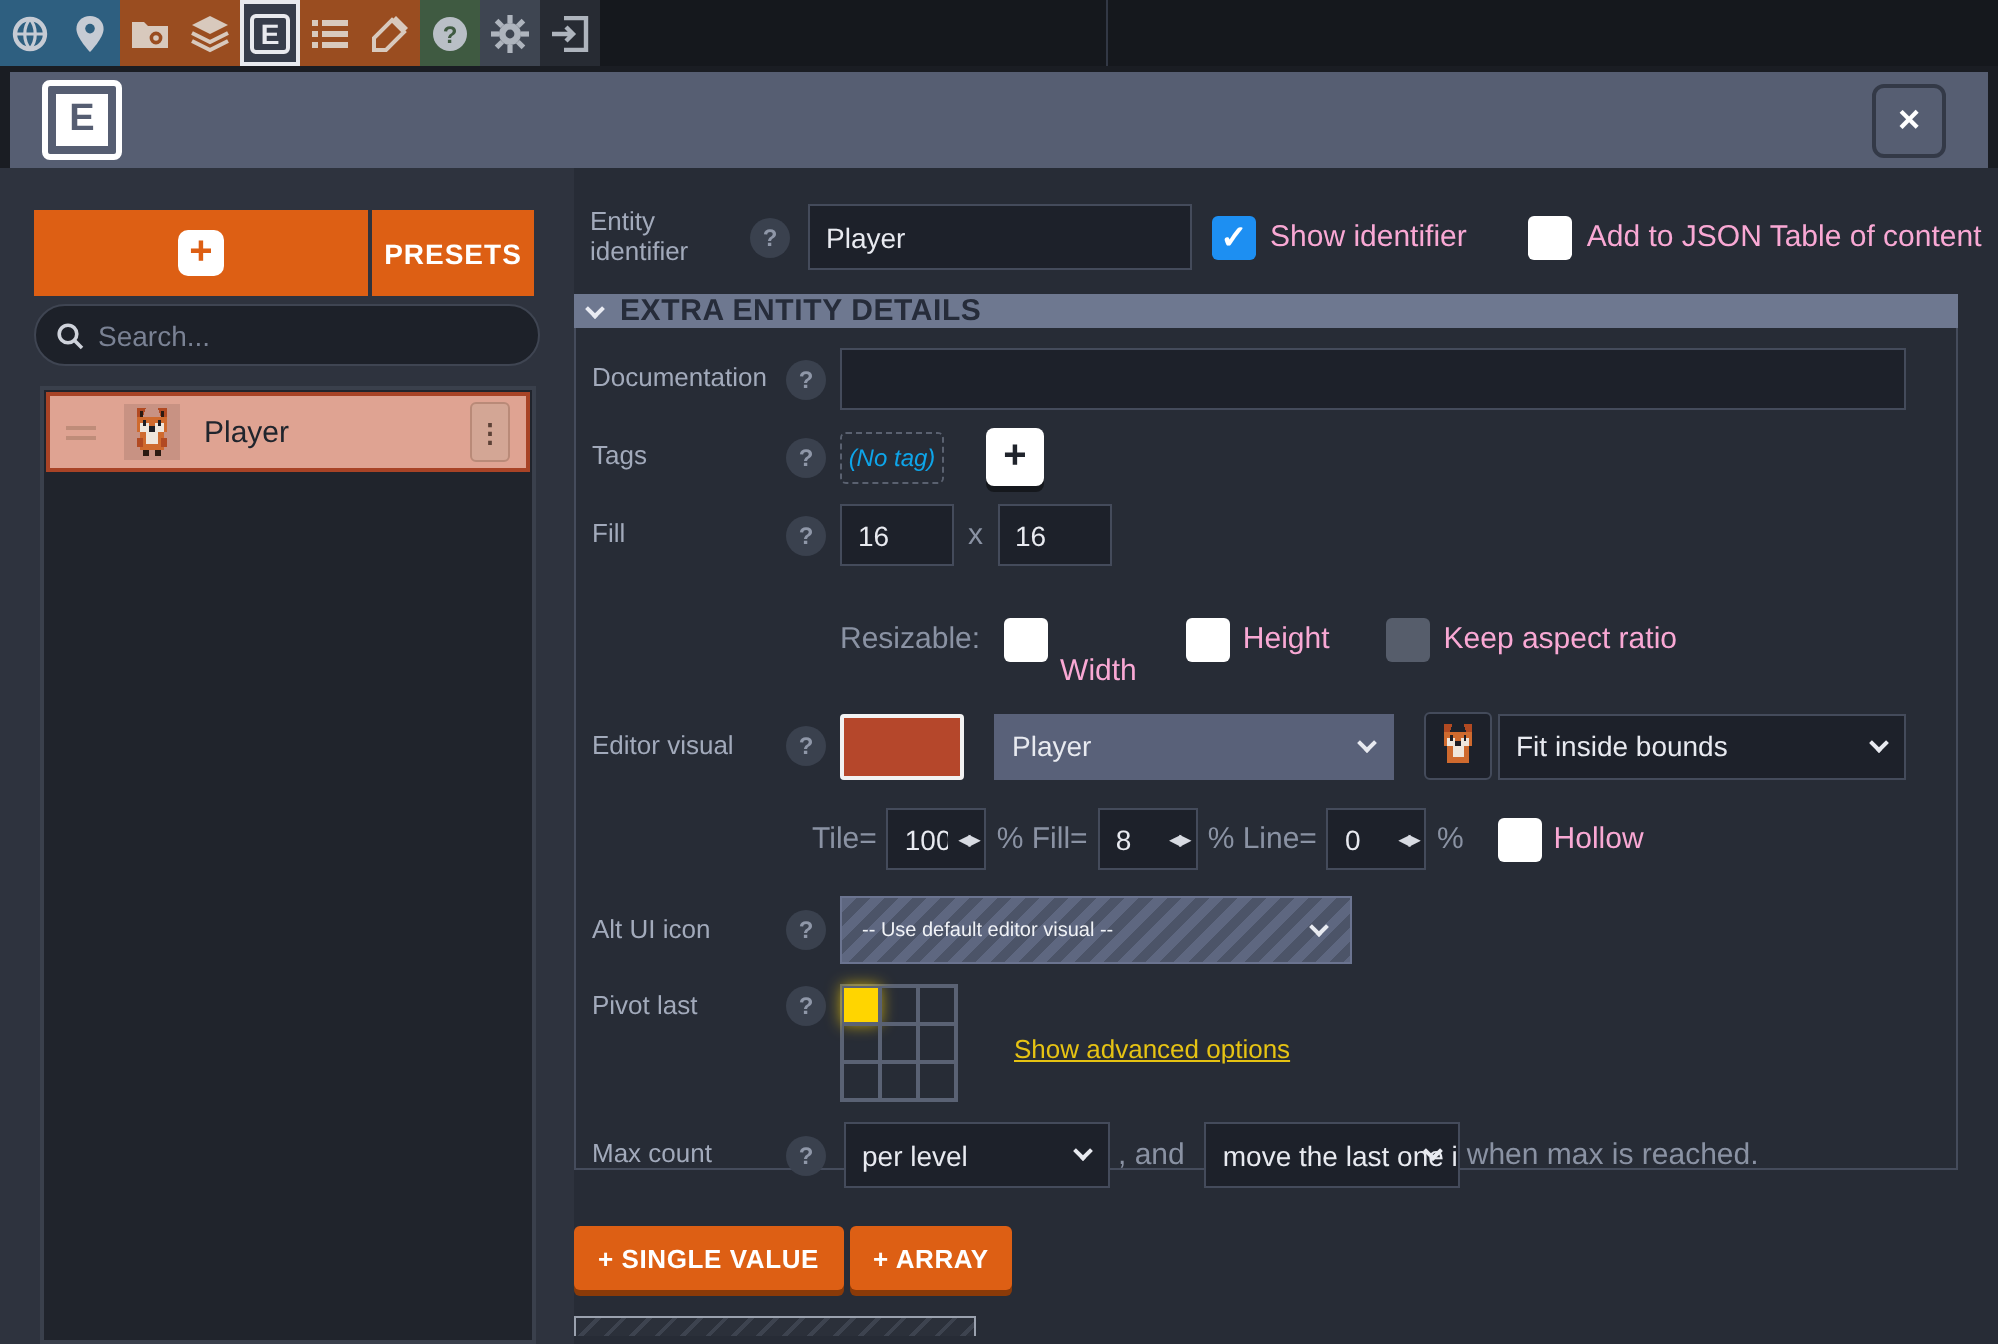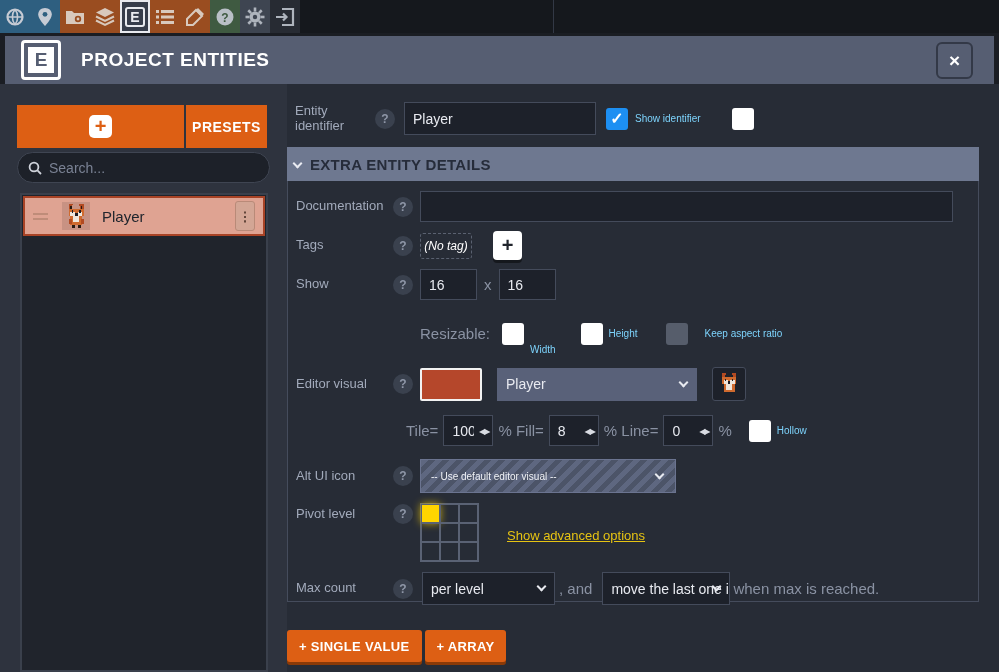--- a/index.html
+++ b/index.html
@@ -61,53 +61,53 @@
   .kebab { margin-left:auto; margin-right:8px; width:20px; height:30px; background:#d3a695;
            border:1px solid #b98a78; border-radius:3px; color:#5c4136; font-size:13px; font-weight:bold;
            display:flex; align-items:center; justify-content:center; cursor:pointer; }
 
   
   .main { position:absolute; left:287px; top:0; width:712px; height:588px; background:#272c36; }
   .help { width:20px; height:20px; flex:none; border-radius:50%; background:#3a414e; color:#8f97a8;
           font-size:12px; font-weight:bold; display:flex; align-items:center; justify-content:center; cursor:pointer; }
   .lbl { color:#a2aabb; font-size:13px; }
   .dimtxt { color:#8a92a3; font-size:15px; }
-  .txt { color:#7dd3fc; font-size:10px; }
+  .txt { color:#f9a8d4; font-size:15px; }
   input.field, textarea.field { background:#1d212a; border:1px solid #444b5b; color:#e8eaf0;
           font-size:14px; font-family:"Liberation Sans",sans-serif; padding:0 8px; outline:none; }
   textarea.field { resize:none; padding:4px 8px; }
 
   .cb { width:22px; height:22px; flex:none; border-radius:3px; background:#ffffff; cursor:pointer;
         display:flex; align-items:center; justify-content:center; }
   .cb.checked { background:#1d8ff2; color:#fff; font-size:16px; font-weight:bold; }
   .cb.disabled { background:#565d6b; }
 
   .select { height:33px; background:#1d212a; border:1px solid #444b5b; display:flex; align-items:center;
             padding:0 8px; color:#e8eaf0; font-size:14px; cursor:pointer; position:relative; overflow:hidden; white-space:nowrap; }
   .select .chev { position:absolute; right:9px; }
   .select.bluegray { background:#596179; border-color:#596179; }
   .chev { width:7px; height:7px; border-right:2px solid #e8eaf0; border-bottom:2px solid #e8eaf0;
           transform:rotate(45deg); margin-top:-4px; flex:none; }
 
   .id-row { display:flex; align-items:center; padding:17px 0 0 8px; height:52px; }
   .id-label { width:74px; line-height:1.1; }
   .id-row .help { margin:0 9px 0 6px; }
 
-  .extra-header { margin-top:11px; width:692px; height:34px; background:#6e7890; display:flex; align-items:center;
+  .extra-header { margin-top:11px; width:692px; height:17px; background:#6e7890; display:flex; align-items:center;
                   padding-left:7px; cursor:pointer; }
   .extra-header .chev { border-color:#e9ebf2; margin:-2px 0 0 0; }
   .extra-title { margin-left:9px; color:#262c3a; font-size:15px; font-weight:bold; letter-spacing:.3px; }
 
   .section { width:692px; height:421px; border:1px solid #454c5c; border-top:none; padding:10px 0 0 8px; }
   .frow { display:flex; align-items:center; margin-bottom:9px; }
   .frow .flabel { width:97px; flex:none; line-height:1.15; }
   .frow .help { margin-right:7px; flex:none; }
   .indent { margin-left:124px; }
 
-  .notag { width:52px; height:26px; border:1px dashed #5a6170; border-radius:3px; color:#ffffff;
+  .notag { width:52px; height:26px; border:1px dashed #5a6170; border-radius:3px; color:#0ea5e9;
            font-size:12px; font-style:italic; display:flex; align-items:center; justify-content:center; }
   .plusbtn { width:29px; height:29px; margin-left:21px; background:#ffffff; border-radius:4px; color:#20242c;
              font-size:20px; font-weight:bold; display:flex; align-items:center; justify-content:center;
              box-shadow:0 3px 0 rgba(0,0,0,.45); cursor:pointer; }
 
   .swatch { width:62px; height:33px; background:#b5472b; border:2px solid #f2f2f2; border-radius:2px; cursor:pointer; }
   .fox-btn { width:34px; height:34px; margin-left:15px; background:#1d212a; border:1px solid #444b5b;
              border-radius:3px; display:flex; align-items:center; justify-content:center; cursor:pointer; }
 
   .numwrap { position:relative; margin:0 5px; }
@@ -211,21 +211,20 @@
         <path d="M1 9 h10 M8 5.5 L11.5 9 8 12.5" fill="none" stroke="#aeb4bd" stroke-width="2.2"></path>
       </svg>
   </div>
   <div class="divider"></div>
 </div>
 
 <div class="titlebar">
   <div class="logo">
     <div class="logo-inner">E</div>
   </div>
-  <div class="page-title">PROJECT ENTITIES</div>
   <div class="close-btn">×</div>
 </div>
 
 <div class="dialog-body">
 
   <div class="sidebar">
     <div class="btn-row">
       <button class="btn-orange add-entity">
         <span class="plus-chip">+</span>
       </button>
@@ -272,20 +271,21 @@
 
   <div class="main">
 
     <div class="id-row">
       <div class="lbl id-label">Entity identifier</div>
       <div class="help">?</div>
       <input class="field" style="width: 192px; height: 33px;" value="Player">
       <div class="cb checked" style="margin-left:10px;">✓</div>
       <div class="txt" style="margin-left:7px;">Show identifier</div>
       <div class="cb" style="margin-left:31px;"></div>
+      <div class="txt" style="margin-left:7px;">Add to JSON Table of content</div>
     </div>
 
     <div class="extra-header">
       <span class="chev"></span>
       <span class="extra-title">EXTRA ENTITY DETAILS</span>
     </div>
 
     <div class="section">
 
       <div class="frow">
@@ -295,36 +295,36 @@
       </div>
 
       <div class="frow">
         <div class="lbl flabel">Tags</div>
         <div class="help">?</div>
         <div class="notag">(No tag)</div>
         <div class="plusbtn">+</div>
       </div>
 
       <div class="frow">
-        <div class="lbl flabel">Show</div>
+        <div class="lbl flabel">Fill</div>
         <div class="help">?</div>
         <input class="field" style="width: 57px; height: 31px;" value="16">
         <span class="dimtxt" style="margin:0 7px;">x</span>
         <input class="field" style="width: 57px; height: 31px;" value="16">
       </div>
 
       <div class="frow" style="margin-top:12px;">
         <div class="indent" style="display:flex;align-items:center;">
           <span class="dimtxt">Resizable:</span>
           <div class="cb" style="margin-left:12px;"></div>
           <span class="txt" style="margin-left:6px;margin-top:32px;">Width</span>
           <div class="cb" style="margin-left:25px;"></div>
           <span class="txt" style="margin-left:6px;">Height</span>
           <div class="cb disabled" style="margin-left:28px;"></div>
-          <span class="txt" style="margin-left:17px;">Keep aspect ratio</span>
+          <span class="txt" style="margin-left:7px;">Keep aspect ratio</span>
         </div>
       </div>
 
       <div class="frow" style="margin-top:12px;">
         <div class="lbl flabel">Editor visual</div>
         <div class="help">?</div>
         <div class="swatch"></div>
         <div class="select bluegray" style="width:200px;margin-left:15px;">
           <span>Player</span>
           <span class="chev"></span>
@@ -336,20 +336,24 @@
             <rect x="3" y="3" width="10" height="5" fill="#cf6a2e"></rect>
             <rect x="4" y="5" width="3" height="3" fill="#efe6dc"></rect>
               <rect x="9" y="5" width="3" height="3" fill="#efe6dc"></rect>
             <rect x="5" y="4" width="1" height="2" fill="#1d1d24"></rect>
               <rect x="10" y="4" width="1" height="2" fill="#1d1d24"></rect>
             <rect x="7" y="6" width="2" height="2" fill="#1d1d24"></rect>
             <rect x="4" y="8" width="8" height="6" fill="#cf6a2e"></rect>
               <rect x="6" y="8" width="4" height="4" fill="#efe6dc"></rect>
           </svg>
         </div>
+        <div class="select" style="width:204px;margin-left:3px;">
+          <span>Fit inside bounds</span>
+          <span class="chev"></span>
+        </div>
       </div>
 
       <div class="frow" style="margin-top:14px;">
         <div class="indent" style="display:flex;align-items:center;margin-left:110px;">
           <span class="dimtxt">Tile=</span>
           <span class="numwrap"><input class="field" value="100" style=""><span class="numarrows">◀▶</span></span>
           <span class="dimtxt">% Fill=</span>
           <span class="numwrap"><input class="field" value="8" style=""><span class="numarrows">◀▶</span></span>
           <span class="dimtxt">% Line=</span>
           <span class="numwrap"><input class="field" value="0" style=""><span class="numarrows">◀▶</span></span>
@@ -362,21 +366,21 @@
       <div class="frow" style="margin-top:13px;">
         <div class="lbl flabel">Alt UI icon</div>
         <div class="help">?</div>
         <div class="striped-select">
           <span>-- Use default editor visual --</span>
           <span class="chev"></span>
         </div>
       </div>
 
       <div class="frow" style="margin-top:10px;align-items:flex-start;">
-        <div class="lbl flabel" style="margin-top:4px;">Pivot level</div>
+        <div class="lbl flabel" style="margin-top:4px;">Pivot last</div>
         <div class="help" style="margin-top:1px;">?</div>
         <div class="pivot-grid">
           <div class="pivot-cell active"></div>
           <div class="pivot-cell"></div>
           <div class="pivot-cell"></div>
           <div class="pivot-cell"></div>
           <div class="pivot-cell"></div>
           <div class="pivot-cell"></div>
           <div class="pivot-cell"></div>
           <div class="pivot-cell"></div>

